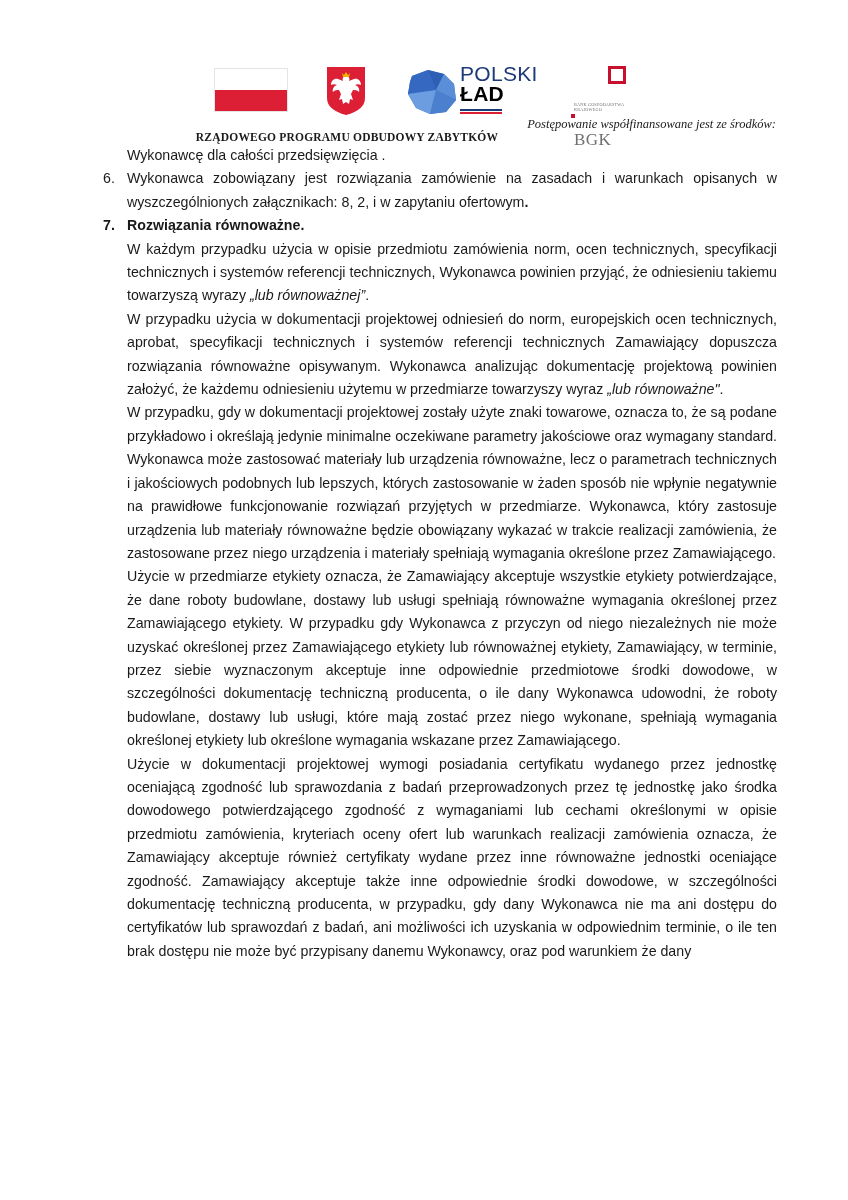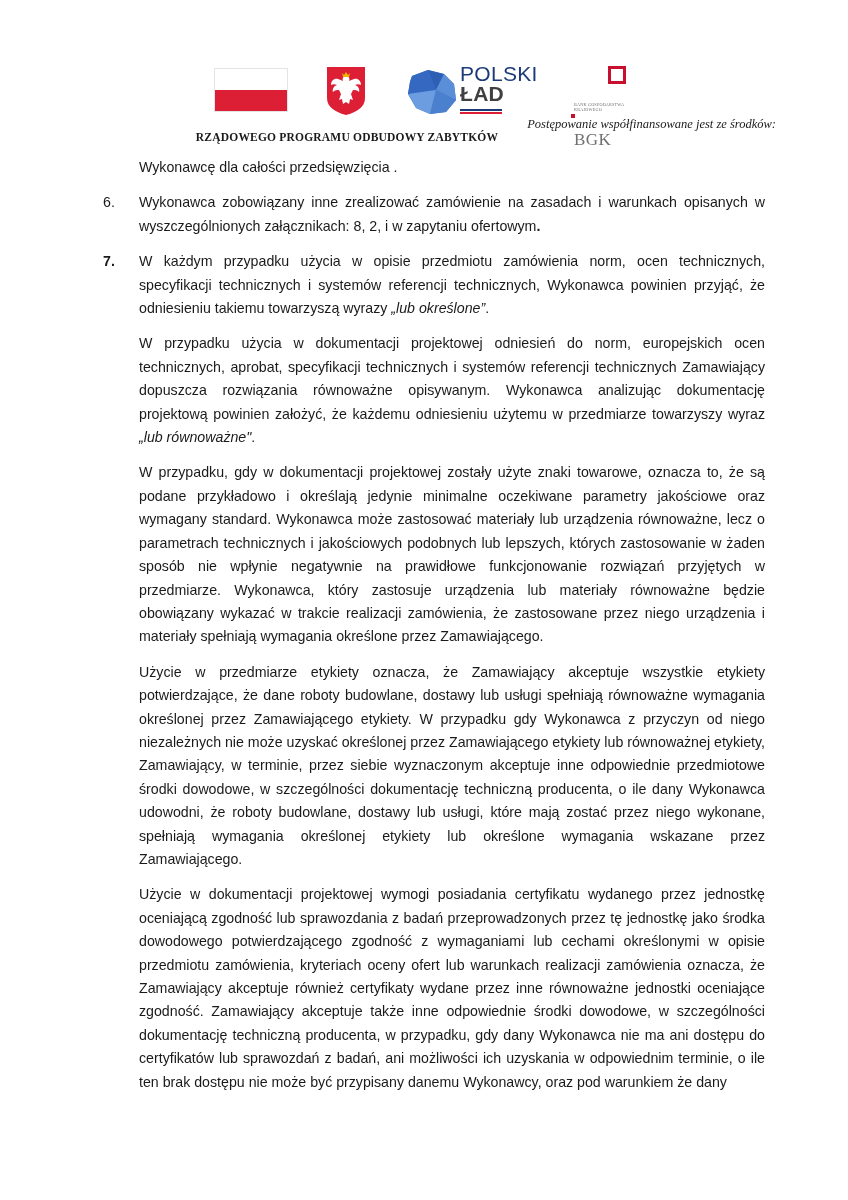--- a/index.html
+++ b/index.html
@@ -7,35 +7,35 @@
     .page { position: absolute; left: 0; top: 16px; width: 848px; height: 1200px; background: #fff; }
 
     
     .logos { position: absolute; top: 48px; left: 212px; width: 430px; height: 56px; }
     .flag { position: absolute; left: 2px; top: 4px; width: 74px; height: 44px; border: 1px solid #e4e4e4; box-sizing: border-box; }
     .flag .w { height: 50%; background: #ffffff; }
     .flag .r { height: 50%; background: #dc1f35; }
     .emblem { position: absolute; left: 114px; top: 2px; width: 40px; height: 50px; }
     .polski { position: absolute; left: 194px; top: 0px; width: 132px; height: 54px; }
     .polski .txt1 { position: absolute; left: 54px; top: -2px; font-family: "Liberation Sans", sans-serif; font-size: 21px; color: #1d3a78; letter-spacing: 0.3px; }
-    .polski .txt2 { position: absolute; left: 54px; top: 18px; font-family: "Liberation Sans", sans-serif; font-size: 21px; font-weight: bold; color: #404040; letter-spacing: 0.3px; }
+    .polski .txt2 { position: absolute; left: 54px; top: 18px; font-family: "Liberation Sans", sans-serif; font-size: 21px; font-weight: bold; color: #000000; letter-spacing: 0.3px; }
     .polski .ul1 { position: absolute; left: 54px; top: 45px; width: 42px; height: 2px; background: #1d3a78; }
     .polski .ul2 { position: absolute; left: 54px; top: 48px; width: 42px; height: 2px; background: #dc1f35; }
     .bgk { position: absolute; left: 362px; top: 2px; width: 70px; height: 54px; }
     .bgk .sq { position: absolute; left: 34px; top: 0; width: 18px; height: 18px; border: 3px solid #c8102e; box-sizing: border-box; }
     .bgk .name { position: absolute; left: 0; top: 16px; font-family: "Liberation Serif", serif; font-size: 17px; color: #6f6f6f; letter-spacing: 0.5px; margin-top: 48px; }
     .bgk .sub { position: absolute; left: 0; top: 36px; font-family: "Liberation Serif", serif; font-size: 4.2px; color: #6f6f6f; line-height: 5px; width: 70px; letter-spacing: 0.2px; }
     .bgk .dot { position: absolute; left: -3px; top: 48px; width: 4px; height: 4px; background: #c8102e; }
 
     .fund1 { position: absolute; top: 101px; left: 0; width: 776px; text-align: right; font-family: "Liberation Serif", serif; font-style: italic; font-size: 12.5px; color: #1a1a1a; padding-left: 14px; box-sizing: border-box; }
     .fund2 { position: absolute; top: 115px; left: 0; width: 680px; text-align: center; font-family: "Liberation Serif", serif; font-weight: bold; font-size: 11.5px; color: #1a1a1a; letter-spacing: 0.2px; padding-left: 14px; box-sizing: border-box; }
 
     
     .body { position: absolute; left: 127px; top: 128px; width: 650px; font-family: "Liberation Sans", sans-serif; font-size: 14.2px; line-height: 23.4px; color: #1a1a1a; }
-    .body p { margin: 12px; text-align: justify; }
+    .body p { margin: 0; text-align: justify; }
     .body .cont { text-align: left; }
     .item { position: relative; }
     .num { position: absolute; left: -24px; top: 0; }
     .b { font-weight: bold; }
     .i { font-style: italic; }
   </style>
 </head>
 <body>
 
 <div class="page">
@@ -79,25 +79,26 @@
   </div>
 
   <div class="fund1">Postępowanie współfinansowane jest ze środków:</div>
   <div class="fund2">RZĄDOWEGO PROGRAMU ODBUDOWY ZABYTKÓW</div>
 
   <div class="body">
     <p class="cont">Wykonawcę dla całości przedsięwzięcia .</p>
 
     <div class="item">
       <span class="num">6.</span>
-      <p><span>Wykonawca zobowiązany inne zrealizować zamówienie na zasadach i warunkach opisanych w wyszczególnionych załącznikach: 8,  2, i w zapytaniu ofertowym</span><span class="b">.</span></p>
+      <p><span>Wykonawca zobowiązany jest rozwiązania zamówienie na zasadach i warunkach opisanych w wyszczególnionych załącznikach: 8,  2, i w zapytaniu ofertowym</span><span class="b">.</span></p>
     </div>
 
     <div class="item">
       <span class="num b">7.</span>
-      <p><span>W każdym przypadku użycia w opisie przedmiotu zamówienia norm, ocen technicznych, specyfikacji technicznych i systemów referencji technicznych, Wykonawca powinien przyjąć, że odniesieniu takiemu towarzyszą wyrazy </span><span class="i">„lub określone”</span><span>.</span></p>
+      <p class="b">Rozwiązania równoważne.</p>
+      <p><span>W każdym przypadku użycia w opisie przedmiotu zamówienia norm, ocen technicznych, specyfikacji technicznych i systemów referencji technicznych, Wykonawca powinien przyjąć, że odniesieniu takiemu towarzyszą wyrazy </span><span class="i">„lub równoważnej”</span><span>.</span></p>
       <p><span>W przypadku użycia w dokumentacji projektowej odniesień do norm, europejskich ocen technicznych, aprobat, specyfikacji technicznych i systemów referencji technicznych Zamawiający dopuszcza rozwiązania równoważne opisywanym. Wykonawca analizując dokumentację projektową powinien założyć, że każdemu odniesieniu użytemu w przedmiarze towarzyszy wyraz </span><span class="i">„lub równoważne"</span><span>.</span></p>
       <p>W przypadku, gdy w dokumentacji projektowej zostały użyte znaki towarowe, oznacza to, że są podane przykładowo i określają jedynie minimalne oczekiwane parametry jakościowe oraz wymagany standard. Wykonawca może zastosować materiały lub urządzenia równoważne, lecz o parametrach technicznych i jakościowych podobnych lub lepszych, których zastosowanie w żaden sposób nie wpłynie negatywnie na prawidłowe funkcjonowanie rozwiązań przyjętych w przedmiarze. Wykonawca, który zastosuje urządzenia lub materiały równoważne będzie obowiązany wykazać w trakcie realizacji zamówienia, że zastosowane przez niego urządzenia i materiały spełniają wymagania określone przez Zamawiającego.</p>
       <p>Użycie w przedmiarze etykiety oznacza, że Zamawiający akceptuje wszystkie etykiety potwierdzające, że dane roboty budowlane, dostawy lub usługi spełniają równoważne wymagania określonej przez Zamawiającego etykiety. W przypadku gdy Wykonawca z przyczyn od niego niezależnych nie może uzyskać określonej przez Zamawiającego etykiety lub równoważnej etykiety, Zamawiający, w terminie, przez siebie wyznaczonym akceptuje inne odpowiednie przedmiotowe środki dowodowe, w szczególności dokumentację techniczną producenta, o ile dany Wykonawca udowodni, że roboty budowlane, dostawy lub usługi, które mają zostać przez niego wykonane, spełniają wymagania określonej etykiety lub określone wymagania wskazane przez Zamawiającego.</p>
       <p>Użycie w dokumentacji projektowej wymogi posiadania certyfikatu wydanego przez jednostkę oceniającą zgodność lub sprawozdania z badań przeprowadzonych przez tę jednostkę jako środka dowodowego potwierdzającego zgodność z wymaganiami lub cechami określonymi w opisie przedmiotu zamówienia, kryteriach oceny ofert lub warunkach realizacji zamówienia oznacza, że Zamawiający akceptuje również certyfikaty wydane przez inne równoważne jednostki oceniające zgodność. Zamawiający akceptuje także inne odpowiednie środki dowodowe, w szczególności dokumentację techniczną producenta, w przypadku, gdy dany Wykonawca nie ma ani dostępu do certyfikatów lub sprawozdań z badań, ani możliwości ich uzyskania w odpowiednim terminie, o ile ten brak dostępu nie może być przypisany danemu Wykonawcy, oraz pod warunkiem że dany</p>
     </div>
   </div>
 </div>
 
 </body></html>

